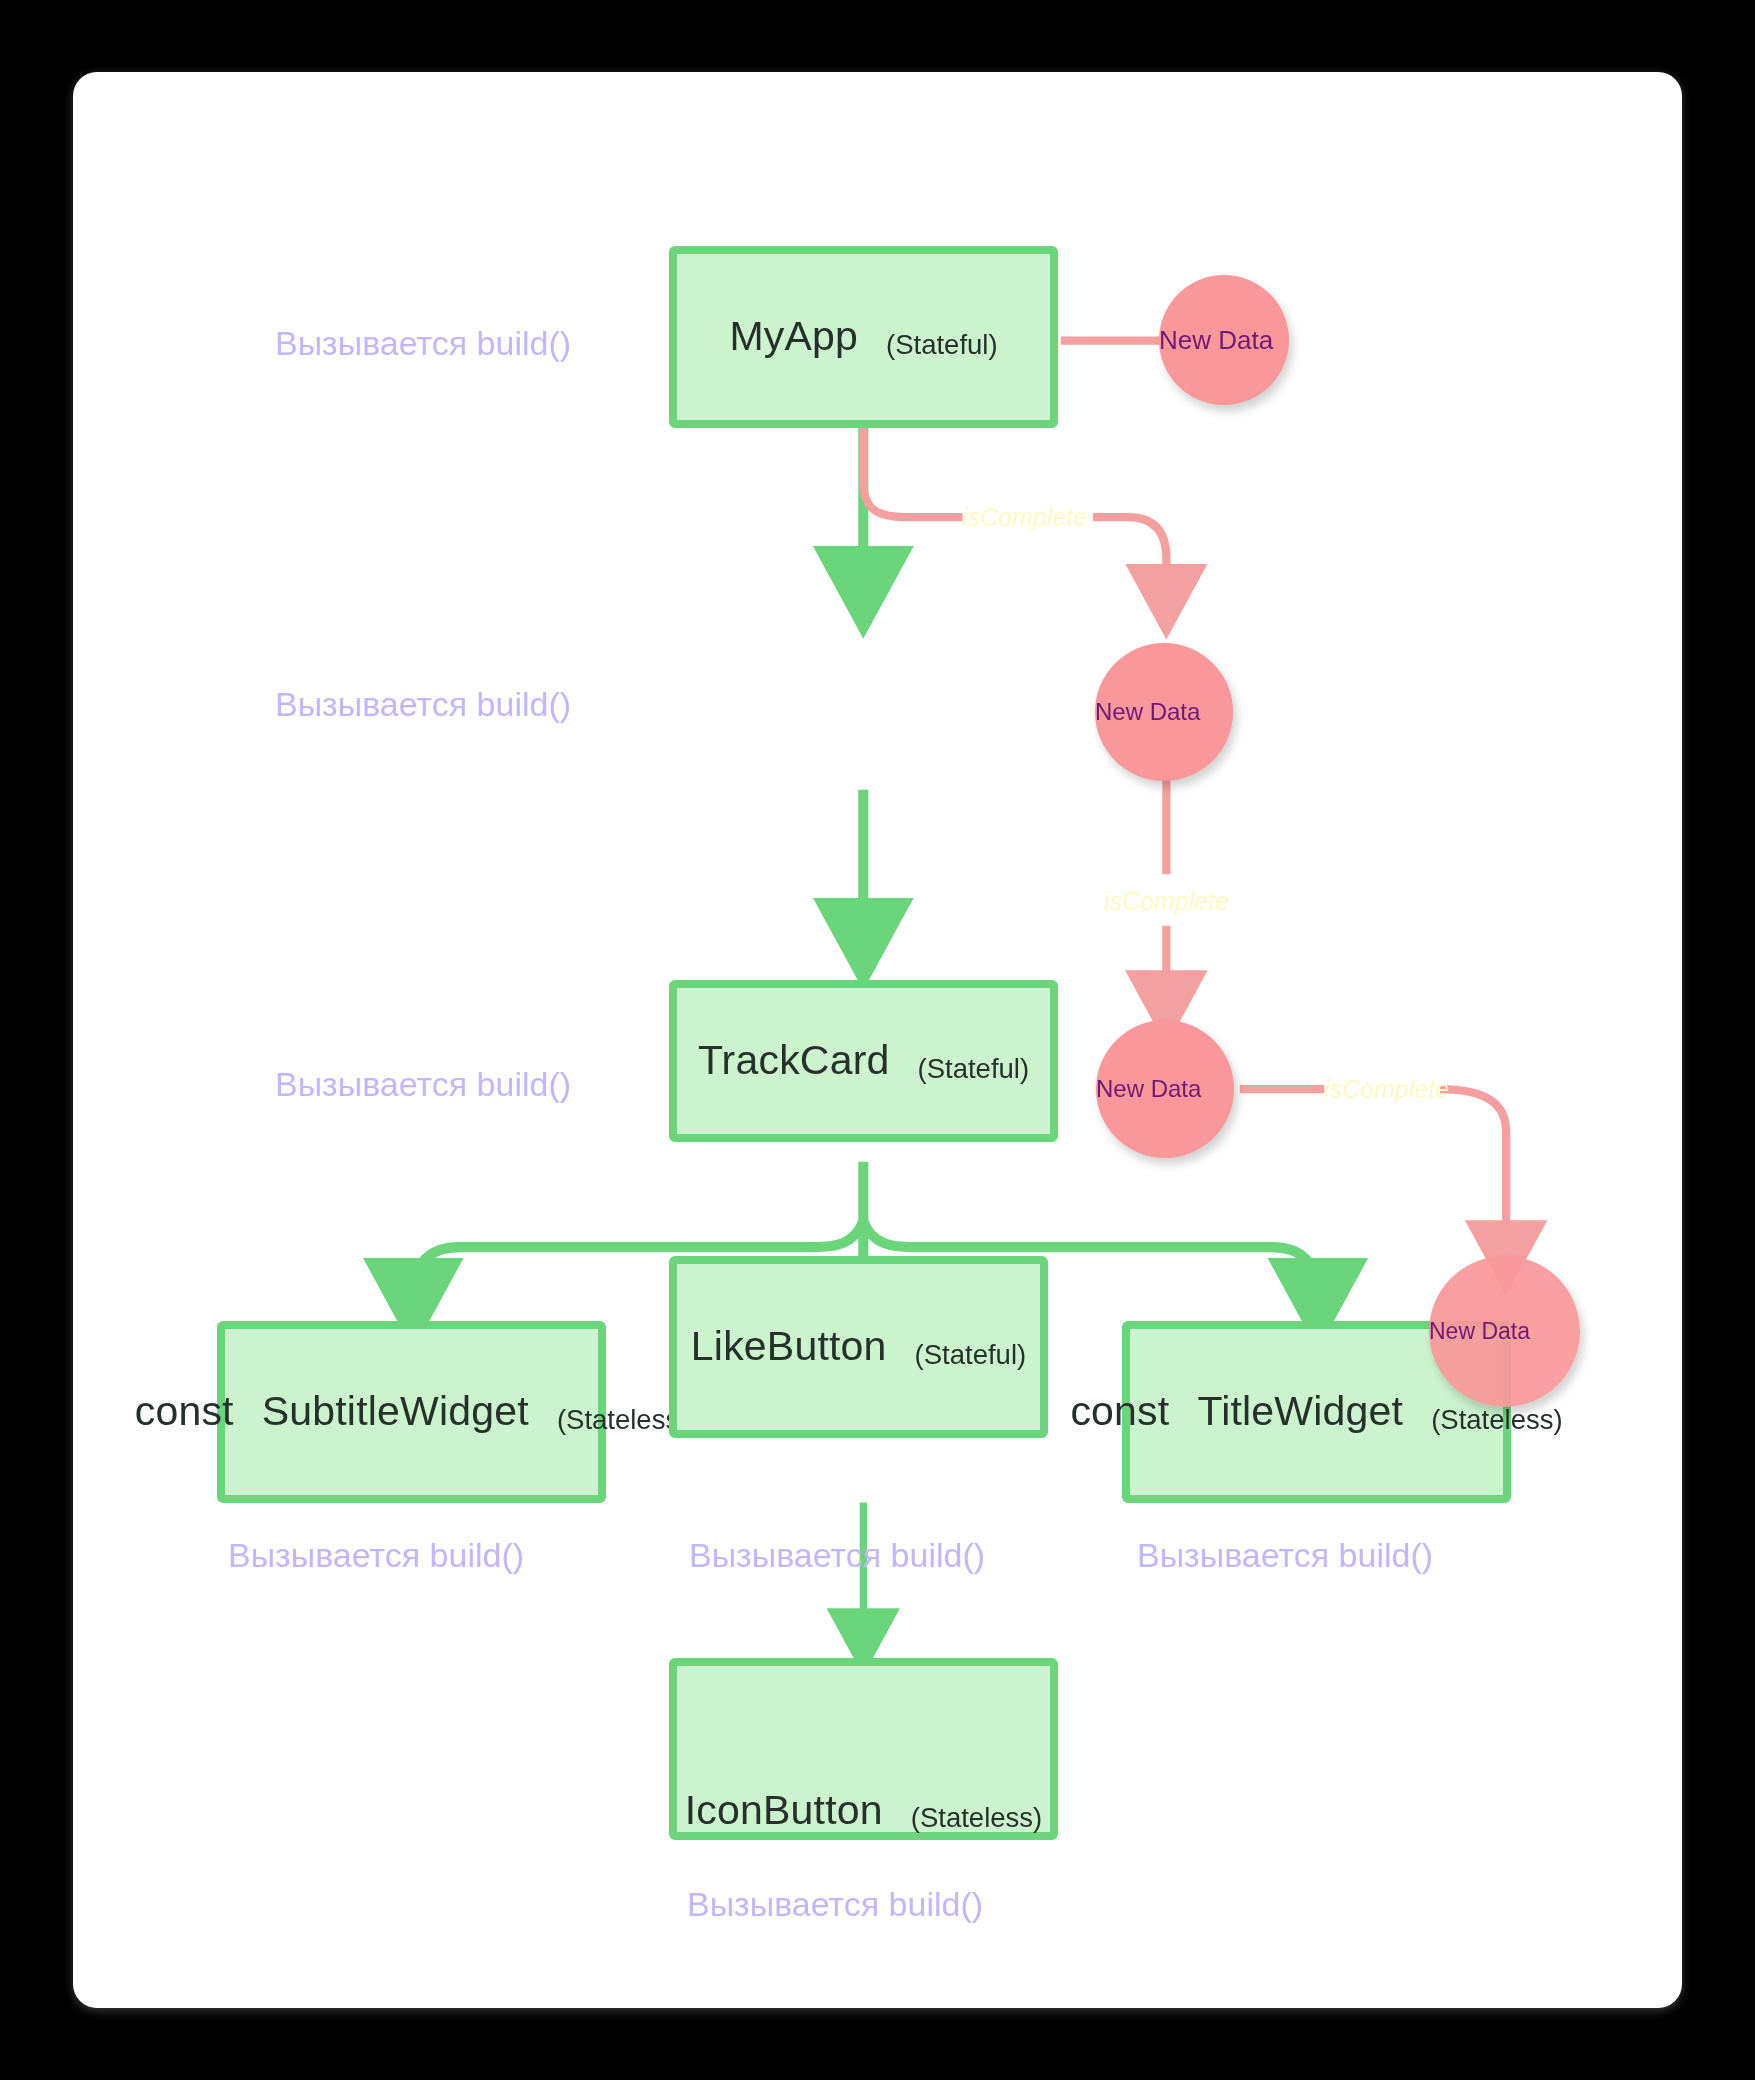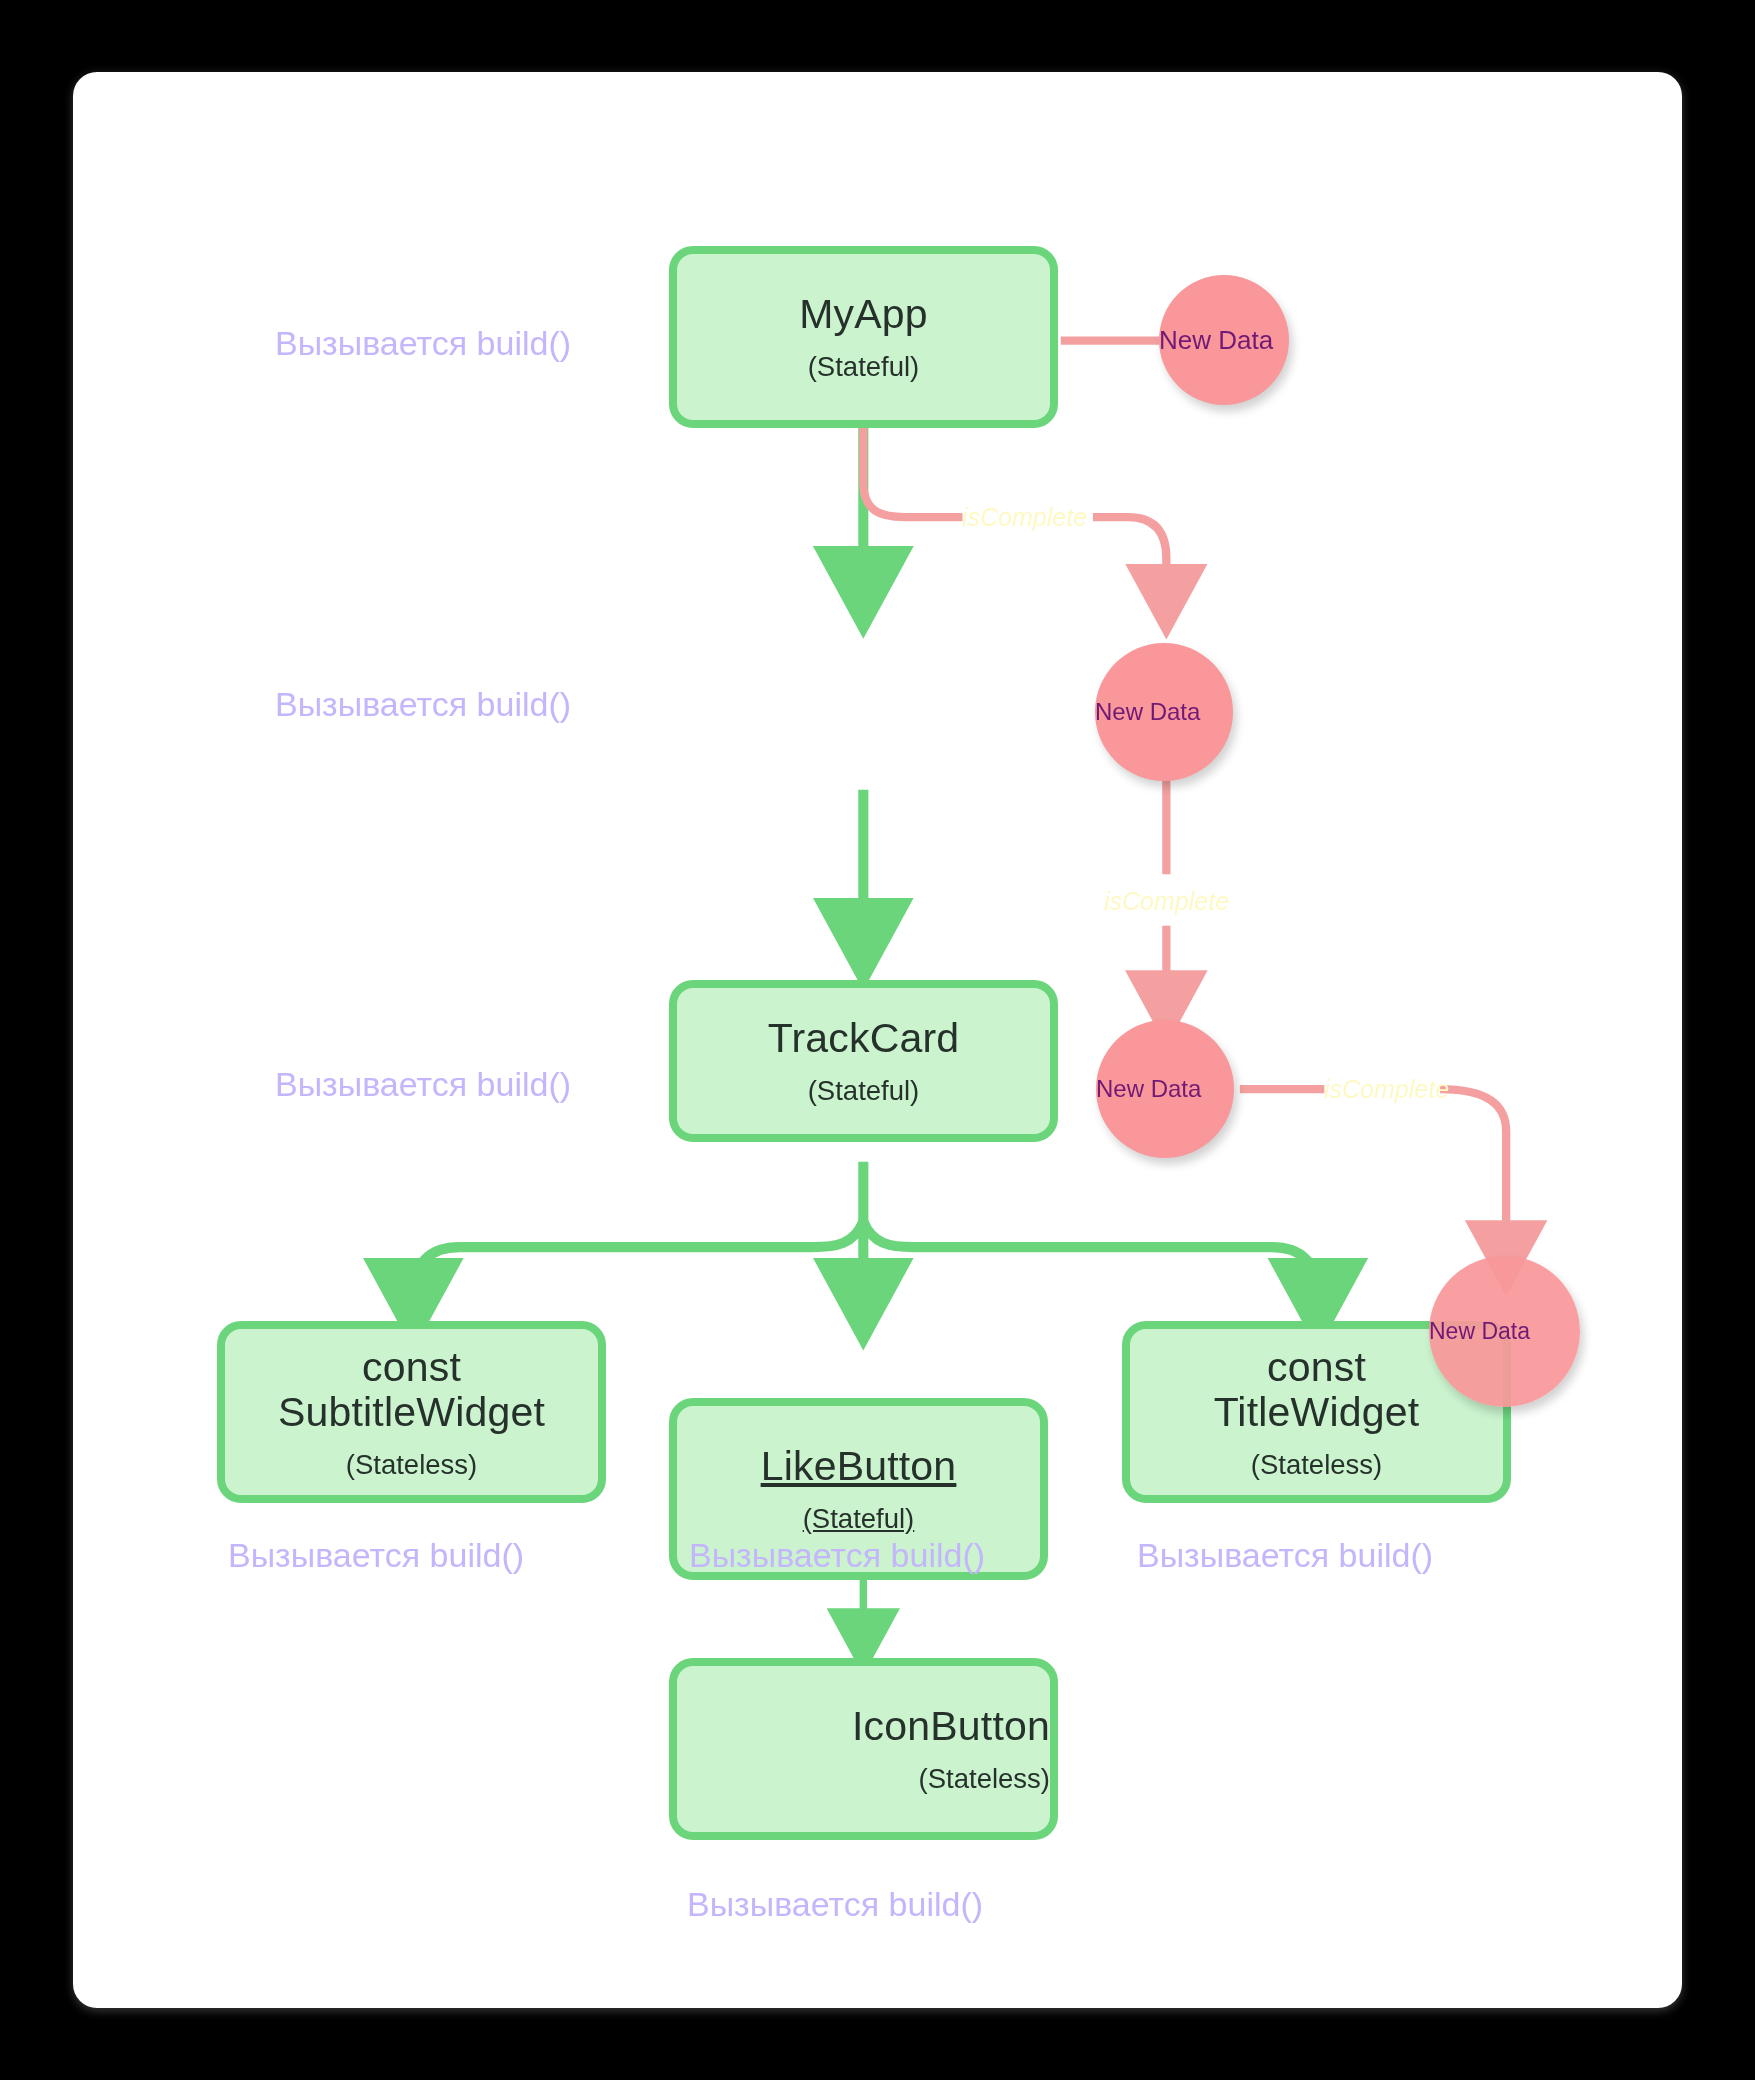--- a/index.html
+++ b/index.html
@@ -32,28 +32,29 @@
     left: 0;
     top: 0;
     width: 1756px;
     height: 2081px;
   }
   .node {
     position: absolute;
     box-sizing: border-box;
     background: #caf3ce;
     border: 8.3px solid #6bd57c;
-    border-radius: 24px;
+    border-radius: 6px;
     display: flex;
-    flex-direction: column;
+    flex-direction: row;
     align-items: center;
     justify-content: center;
     color: #26312b;
     text-align: center;
     line-height: 1.06;
+    gap: 28px;
   }
   .node .title {
     font-size: 41px;
     letter-spacing: 0.2px;
   }
   .node .title.two-line { line-height: 1.1; }
   .node .sub {
     font-size: 27.5px;
     margin-top: 15px;
   }
@@ -135,21 +136,21 @@
     <div class="title">TrackCard</div>
     <div class="sub">(Stateful)</div>
   </div>
 
   <div class="node" style="left:217px; top:1321px; width:389px; height:182px;">
     <div class="title two-line">const</div>
     <div class="title two-line">SubtitleWidget</div>
     <div class="sub">(Stateless)</div>
   </div>
 
-  <div class="node" style="left:669px; top:1398px; width:379px; height:182px;text-decoration:underline;">
+  <div class="node" style="left:669px; top:1256px; width:379px; height:182px;">
     <div class="title">LikeButton</div>
     <div class="sub">(Stateful)</div>
   </div>
 
   <div class="node" style="left:1122px; top:1321px; width:389px; height:182px;">
     <div class="title two-line">const</div>
     <div class="title two-line">TitleWidget</div>
     <div class="sub">(Stateless)</div>
   </div>
 

